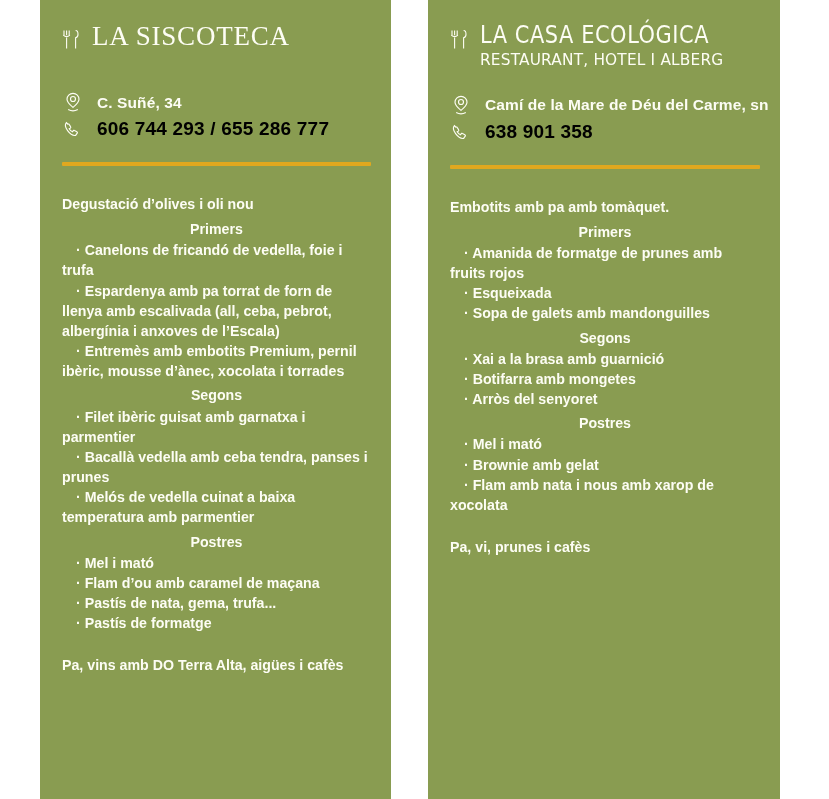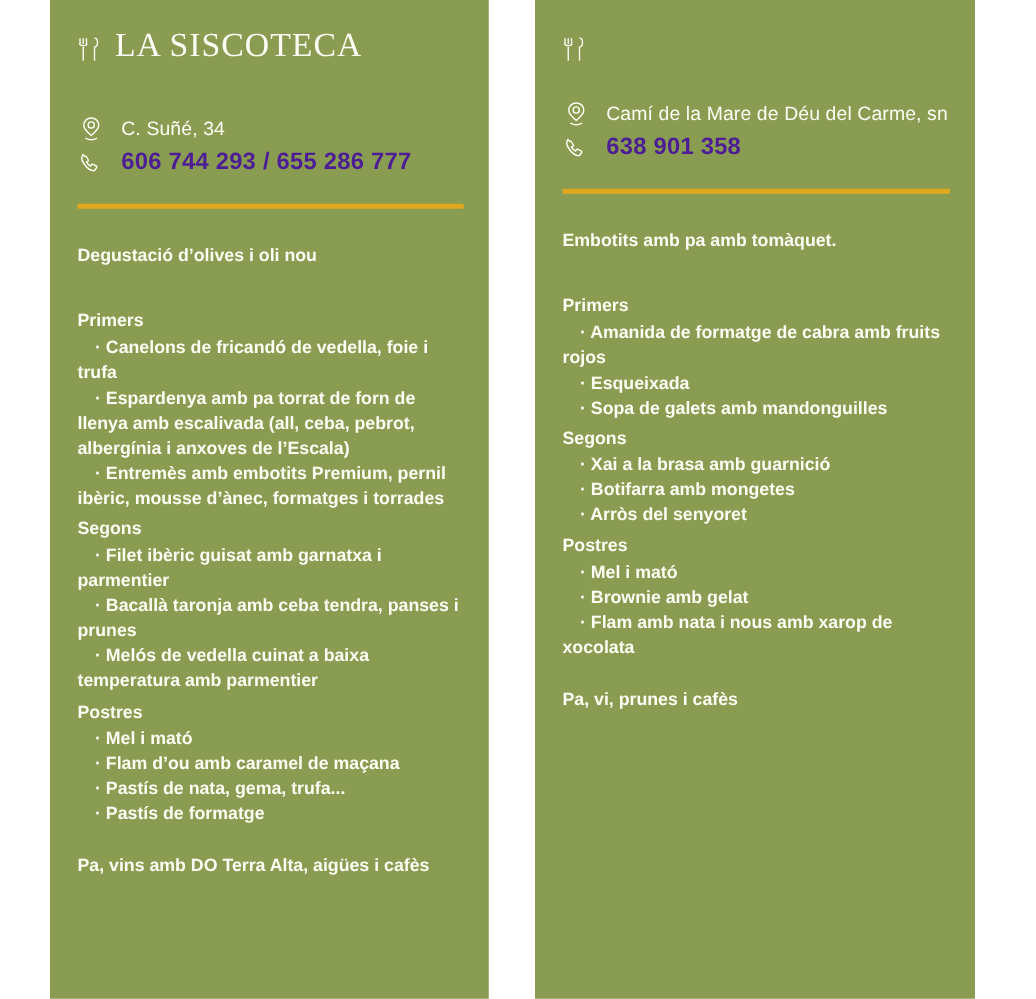--- a/index.html
+++ b/index.html
@@ -92,26 +92,26 @@
   .contact-icon {
     flex: 0 0 22px;
     width: 22px;
     display: flex;
     justify-content: center;
     align-items: center;
   }
   .contact-address {
     color: #fdfdf4;
     font-size: 15.5px;
-    font-weight: normal;
+    font-weight: bold;
     letter-spacing: 0.1px;
     white-space: nowrap;
   }
   .contact-phone {
-    color: #4c1d95;
+    color: #000000;
     font-size: 19px;
     font-weight: bold;
     letter-spacing: 0.2px;
     white-space: nowrap;
   }
 
   .divider {
     margin: 22px 0 0 2px;
     height: 4px;
     background: #e0a81f;
@@ -121,26 +121,27 @@
   
   .menu {
     margin-top: 28px;
     padding-left: 2px;
     color: #fdfdf4;
     font-size: 14.2px;
     line-height: 1.42;
   }
   .menu-intro {
     font-weight: bold;
-    margin-bottom: 32px;
+    margin-bottom: 5px;
   }
   .section + .section { margin-top: 4px; }
   .section-title {
     font-weight: bold;
     margin-bottom: 1px;
+    text-align: center;
   }
   .dish {
     font-weight: bold;
     text-indent: 14px;
   }
   .menu-footer {
     font-weight: bold;
     margin-top: 22px;
   }
 </style>
@@ -200,27 +201,27 @@
 
       <div class="divider"></div>
 
       <div class="menu">
         <div class="menu-intro">Degustació d’olives i oli nou</div>
 
         <div class="section">
           <div class="section-title">Primers</div>
           <div class="dish">· Canelons de fricandó de vedella, foie i trufa</div>
           <div class="dish">· Espardenya amb pa torrat de forn de llenya amb escalivada (all, ceba, pebrot, albergínia i anxoves de l’Escala)</div>
-          <div class="dish">· Entremès amb embotits Premium, pernil ibèric, mousse d’ànec, formatges i torrades</div>
+          <div class="dish">· Entremès amb embotits Premium, pernil ibèric, mousse d’ànec, xocolata i torrades</div>
         </div>
 
         <div class="section">
           <div class="section-title">Segons</div>
           <div class="dish">· Filet ibèric guisat amb garnatxa i parmentier</div>
-          <div class="dish">· Bacallà taronja amb ceba tendra, panses i prunes</div>
+          <div class="dish">· Bacallà vedella amb ceba tendra, panses i prunes</div>
           <div class="dish">· Melós de vedella cuinat a baixa temperatura amb parmentier</div>
         </div>
 
         <div class="section">
           <div class="section-title">Postres</div>
           <div class="dish">· Mel i mató</div>
           <div class="dish">· Flam d’ou amb caramel de maçana</div>
           <div class="dish">· Pastís de nata, gema, trufa...</div>
           <div class="dish">· Pastís de formatge</div>
         </div>
@@ -238,20 +239,24 @@
         <span class="cutlery-icon">
           <svg width="17" height="21" viewBox="0 0 17 21">
             <g fill="none" stroke="#fdfdf4" stroke-width="1.1">
               <path d="M2 1.5 V6.2 M4.6 1.5 V6.2 M7.2 1.5 V6.2"></path>
               <path d="M1.3 6.2 Q4.6 9 7.9 6.2"></path>
               <path d="M4.6 8.6 V19.6"></path>
               <path d="M13.6 1.5 Q16 1.5 16 5.2 Q16 8.4 13.6 8.7 V19.6"></path>
             </g>
           </svg>
         </span>
+        <div class="title-block">
+          <div class="title-deco">LA CASA ECOLÓGICA</div>
+          <div class="subtitle-deco">RESTAURANT, HOTEL I ALBERG</div>
+        </div>
       </div>
 
       <div class="contact" style="margin-top:26px;">
         <div class="contact-row">
           <span class="contact-icon">
             <svg width="18" height="21" viewBox="0 0 18 21">
               <g fill="none" stroke="#fdfdf4" stroke-width="1.15">
                 <path d="M9 1.4 C5.5 1.4 3 4 3 7.2 C3 10 5.2 12.2 9 15.4 C12.8 12.2 15 10 15 7.2 C15 4 12.5 1.4 9 1.4 Z"></path>
                 <circle cx="9" cy="7" r="2.5"></circle>
                 <path d="M4.2 17.4 Q9 20.2 13.8 17.4"></path>
@@ -277,21 +282,21 @@
         </div>
       </div>
 
       <div class="divider"></div>
 
       <div class="menu">
         <div class="menu-intro">Embotits amb pa amb tomàquet.</div>
 
         <div class="section">
           <div class="section-title">Primers</div>
-          <div class="dish">· Amanida de formatge de cabra amb fruits rojos</div>
+          <div class="dish">· Amanida de formatge de prunes amb fruits rojos</div>
           <div class="dish">· Esqueixada</div>
           <div class="dish">· Sopa de galets amb mandonguilles</div>
         </div>
 
         <div class="section">
           <div class="section-title">Segons</div>
           <div class="dish">· Xai a la brasa amb guarnició</div>
           <div class="dish">· Botifarra amb mongetes</div>
           <div class="dish">· Arròs del senyoret</div>
         </div>

